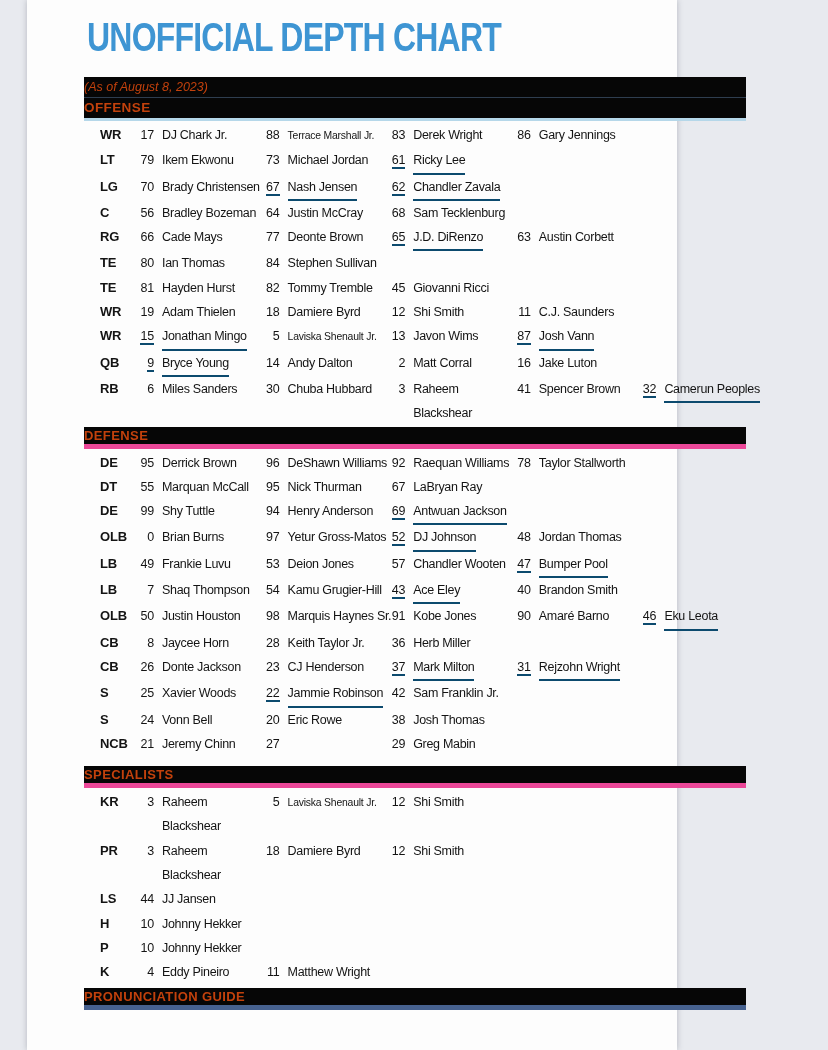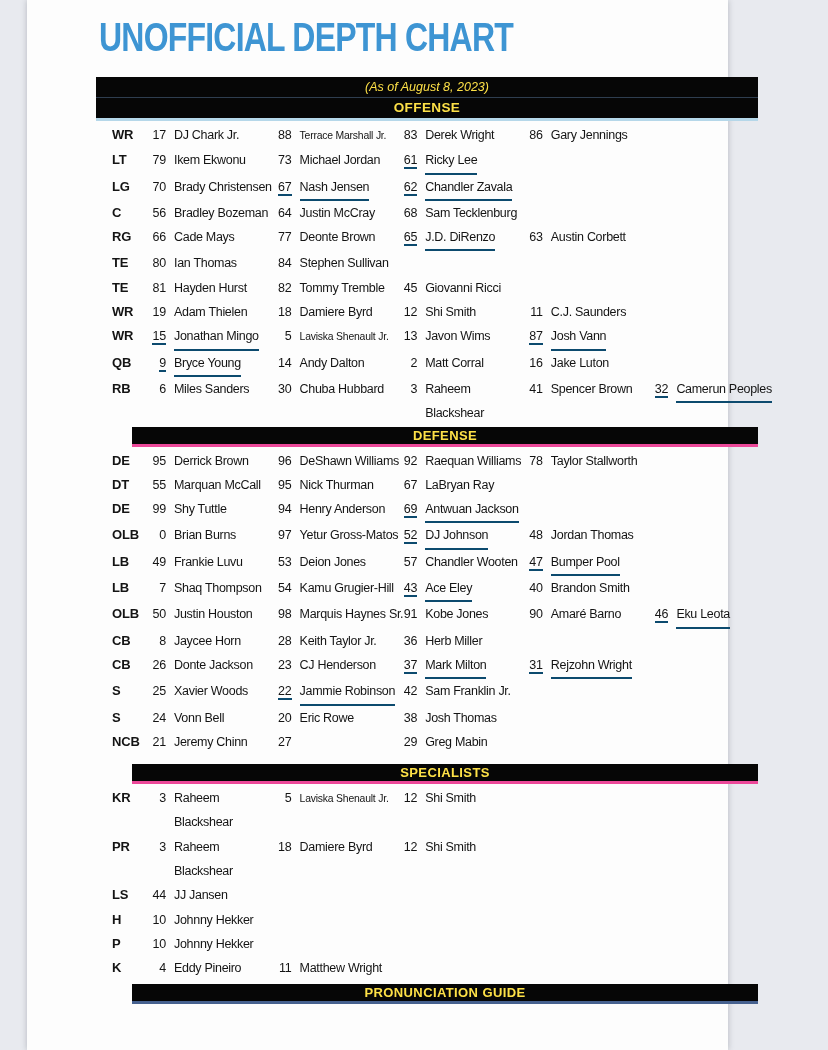--- a/index.html
+++ b/index.html
@@ -5,45 +5,44 @@
   * { margin:0; padding:0; box-sizing:border-box; }
   html,body { width:828px; height:1050px; overflow:hidden; }
   body {
     background:#e8eaef;
     font-family:"Liberation Sans", sans-serif;
     color:#141414;
     position:relative;
   }
   .page {
     position:absolute; left:27px; top:0;
-    width:701px; height:1050px;
+    width:650px; height:1050px;
     background:#fdfdfd;
     box-shadow:0 0 6px rgba(50,55,70,.28);
-    padding-left:12px;
   }
   .content {
     margin-left:57px;
     width:662px;
     padding-top:17px;
   }
   .title {
     color:#3e95d3;
     font-weight:bold;
     font-size:41px;
     line-height:40px;
     letter-spacing:-1px;
     transform:scaleX(.78);
     transform-origin:0 50%;
     white-space:nowrap;
     margin-left:3px;
   }
   .bar {
     background:#060606;
-    color:#fde047;
-    text-align:center;
+    color:#c2410c;
+    text-align:left;
   }
   .bar1 {
     margin-top:20px;
     border-bottom:3px solid #b5d7e9;
   }
   .asof {
     font-style:italic;
     font-size:12.5px;
     line-height:20px;
     border-bottom:1px solid #2e3d4f;
@@ -52,22 +51,21 @@
     font-weight:bold;
     font-size:13.5px;
     line-height:20px;
     letter-spacing:.4px;
   }
   .section-bar {
     line-height:17px;
     font-weight:bold;
     font-size:13px;
     letter-spacing:.4px;
-    border-bottom:3px solid #ec4899;
-    margin-left:36px;
+    border-bottom:5px solid #ec4899;
   }
   .section-bar.dark-line { border-bottom-color:#46618f; }
   #defense-bar   { margin-top:1px; }
   #specialists-bar { margin-top:10px; }
   #pronunciation-bar { margin-top:3px; }
   .rows { margin-top:2px; }
   .row {
     display:flex;
     align-items:baseline;
     line-height:24.3px;

